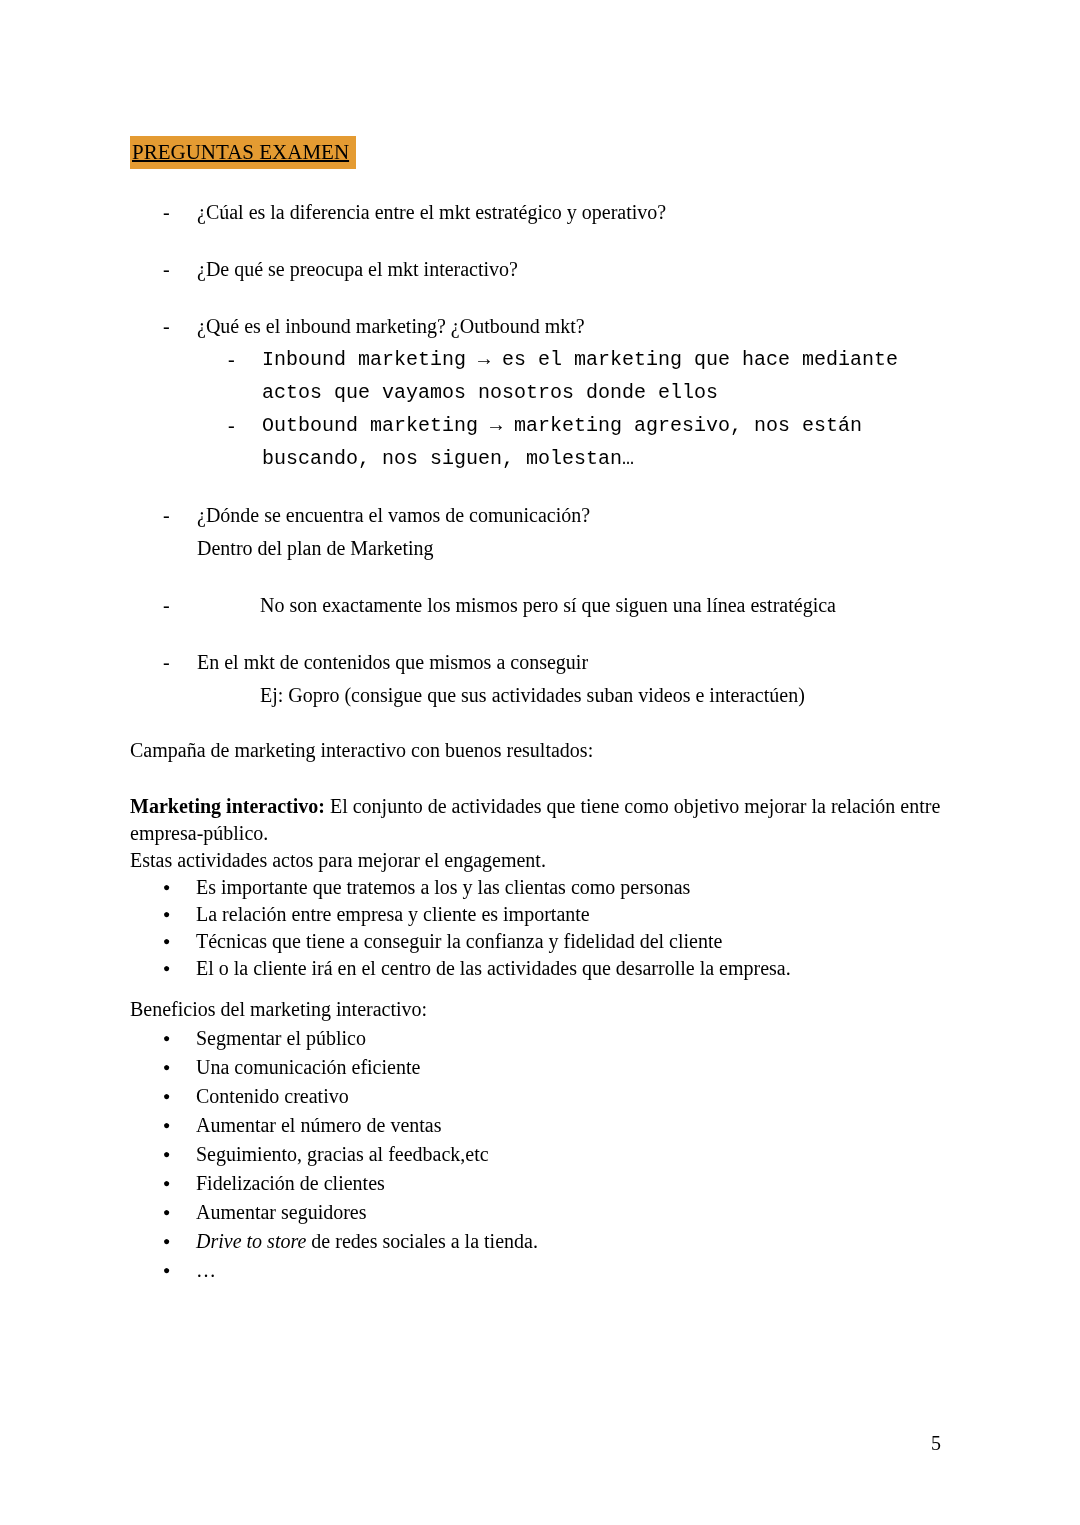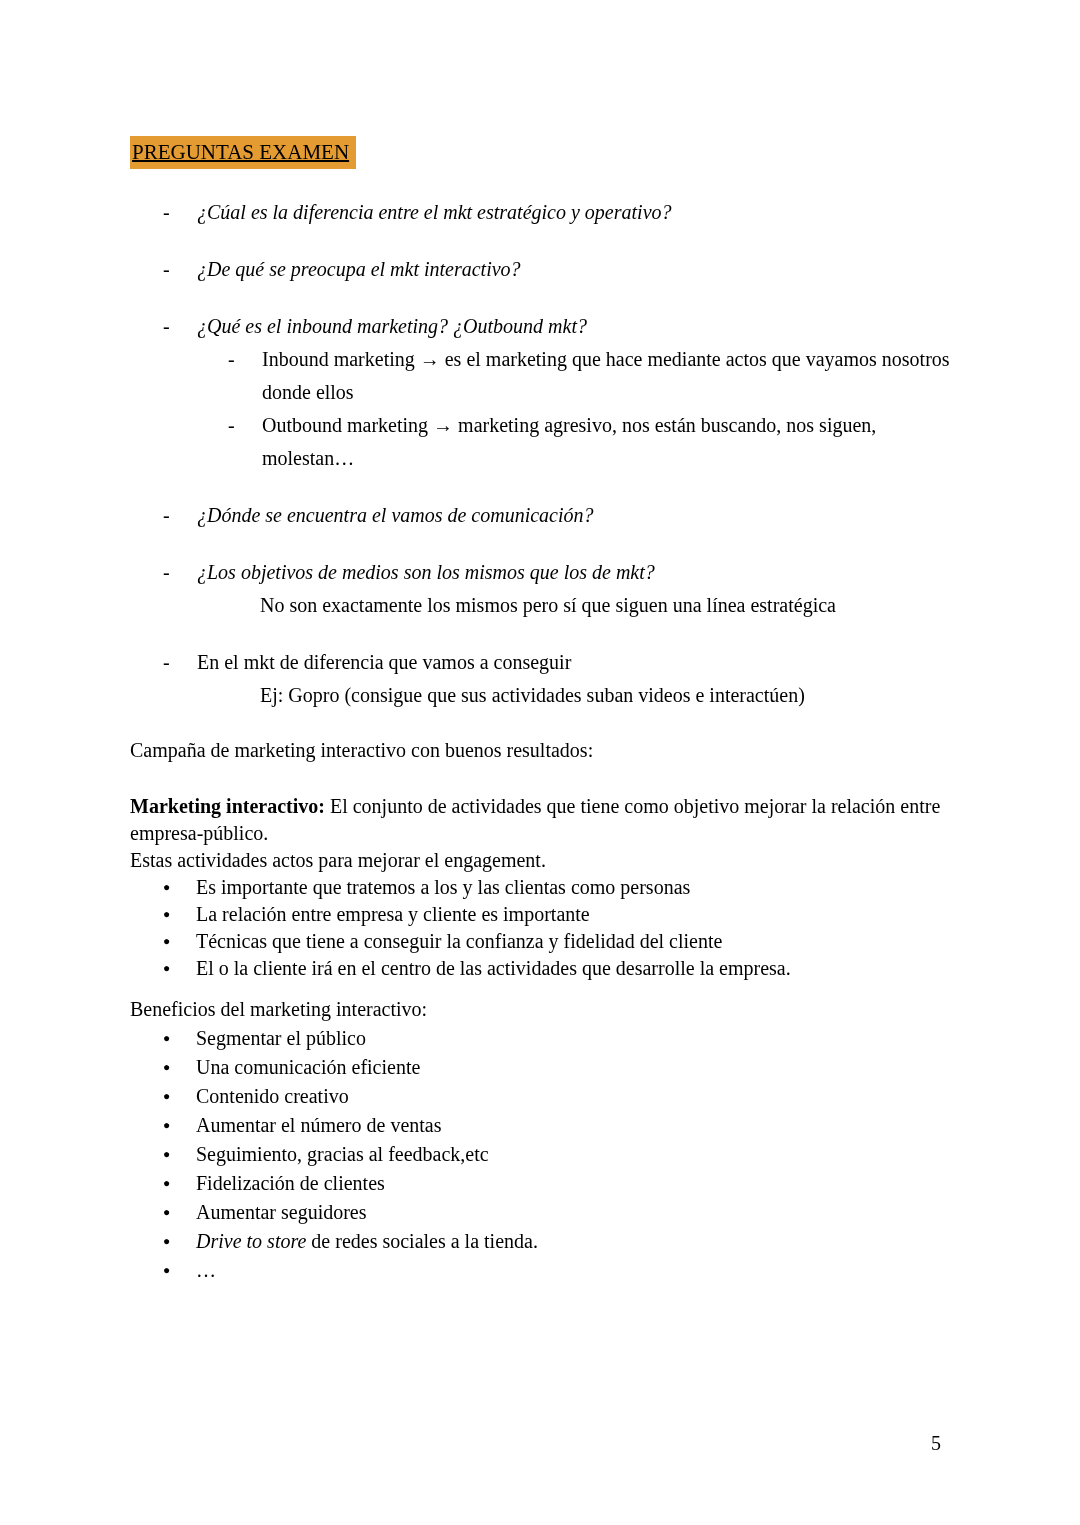--- a/index.html
+++ b/index.html
@@ -25,25 +25,25 @@
     font-weight:400;
     text-decoration:underline;
     text-decoration-thickness:2px;
     padding:1px 7px 2px 2px;
   }
   
   .q-list { list-style:none; margin-top:27px; }
   .q-item { display:flex; line-height:33px; margin-bottom:24px; }
   .q-item > .marker { flex:none; width:34px; margin-left:33px; }
   .q-body { flex:1; }
-  .it { font-style:italic; }
+  .it { }
   .sub-list { list-style:none; }
   .sub-item { display:flex; }
   .sub-item > .marker { flex:none; width:34px; margin-left:31px; }
-  .sub-body { flex:1; }
+  .sub-body { flex:1;font-family:Liberation Mono, monospace; }
   .answer { }
   .answer.indented { margin-left:63px; }
   
   .para { line-height:27px; }
   .campaign { margin-top:25px; }
   .mk-block { margin-top:29px; line-height:27px; }
   .bullet-list { list-style:none; }
   .b-item { display:flex; }
   .b-item > .marker { flex:none; width:33px; margin-left:33px; font-size:12px; }
   .b-item > .b-text { flex:1; }
@@ -93,35 +93,35 @@
             <p class="sub-body">Outbound marketing → marketing agresivo, nos están buscando, nos siguen, molestan…</p>
           </li>
         </ul>
       </div>
     </li>
 
     <li class="q-item">
       <span class="marker">-</span>
       <div class="q-body">
         <p class="it">¿Dónde se encuentra el vamos de comunicación?</p>
+        <p class="answer">Dentro del plan de Marketing</p>
       </div>
     </li>
 
     <li class="q-item">
       <span class="marker">-</span>
       <div class="q-body">
-        <p class="it">¿Los objetivos de medios son los mismos que los de mkt?</p>
         <p class="answer indented">No son exactamente los mismos pero sí que siguen una línea estratégica</p>
       </div>
     </li>
 
     <li class="q-item">
       <span class="marker">-</span>
       <div class="q-body">
-        <p>En el mkt de diferencia que vamos a conseguir</p>
+        <p>En el mkt de contenidos que mismos a conseguir</p>
         <p class="answer indented">Ej: Gopro (consigue que sus actividades suban videos e interactúen)</p>
       </div>
     </li>
 
   </ul>
 
   <p class="para campaign">Campaña de marketing interactivo con buenos resultados:</p>
 
   <div class="mk-block">
     <p><strong>Marketing interactivo:</strong><span> El conjunto de actividades que tiene como objetivo mejorar la relación entre empresa-público.</span></p>

